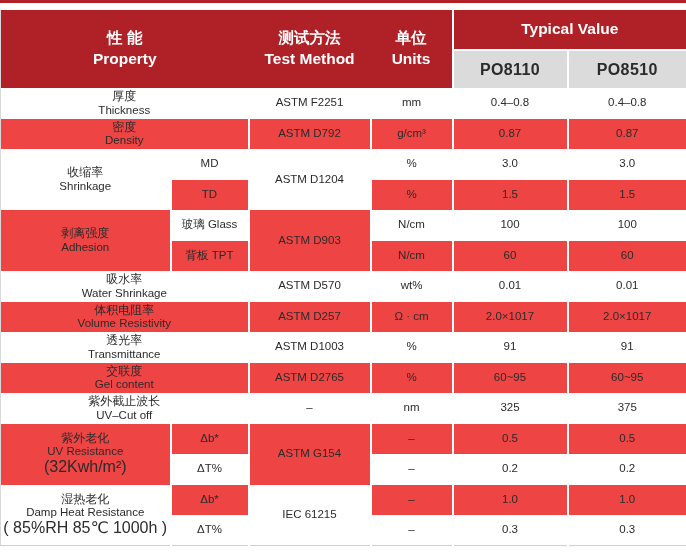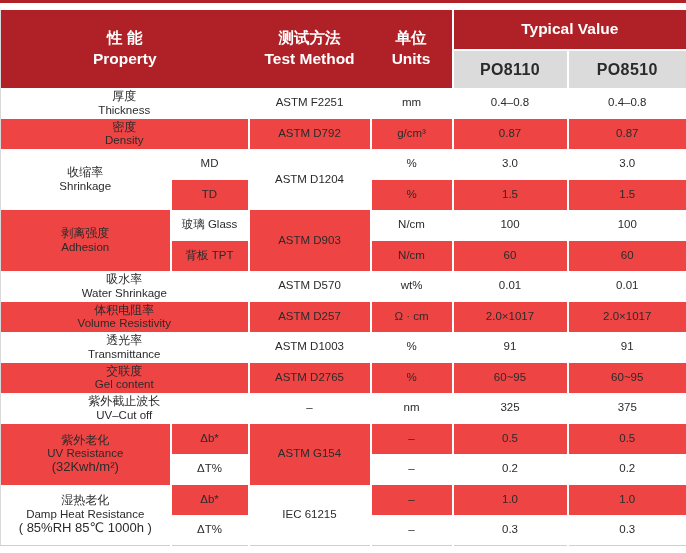--- a/index.html
+++ b/index.html
@@ -20,21 +20,21 @@
   th.red{background:#af2127;color:#fff;font-weight:bold;font-size:15.5px;line-height:1.35;}
   th.typical{border-left:2px solid #fff;}
   th.po{background:#dbdbdb;color:#2b2b2b;font-weight:bold;font-size:16px;
         border-top:2px solid #fff;border-left:2px solid #fff;letter-spacing:.4px;}
   
   tbody tr{height:30.5px;}
   .w{background:#ffffff;}
   .g{background:#ef4444;}
   .zh{display:block;font-size:12px;}
   .en{display:block;font-size:11.5px;}
-  .note{display:block;font-size:13px;}
+  .note{display:block;font-size:16px;}
   .prop{line-height:1.12;}
 </style>
 </head>
 <body>
 
 <div class="page">
   <div class="topline"></div>
 
   <table class="spec">
     <colgroup>

